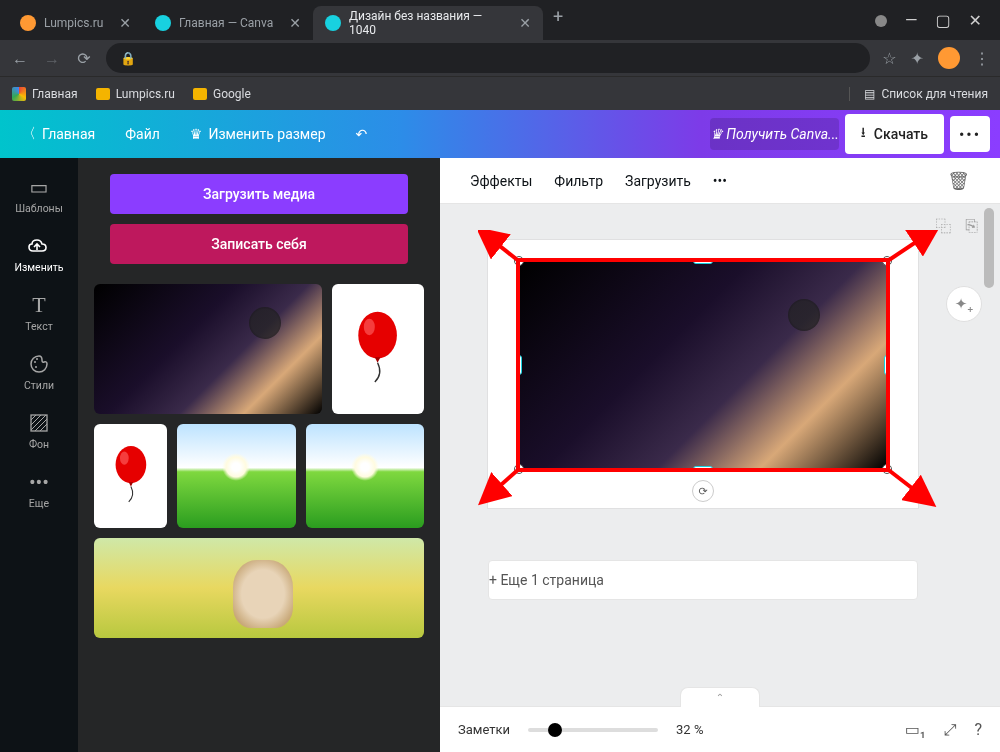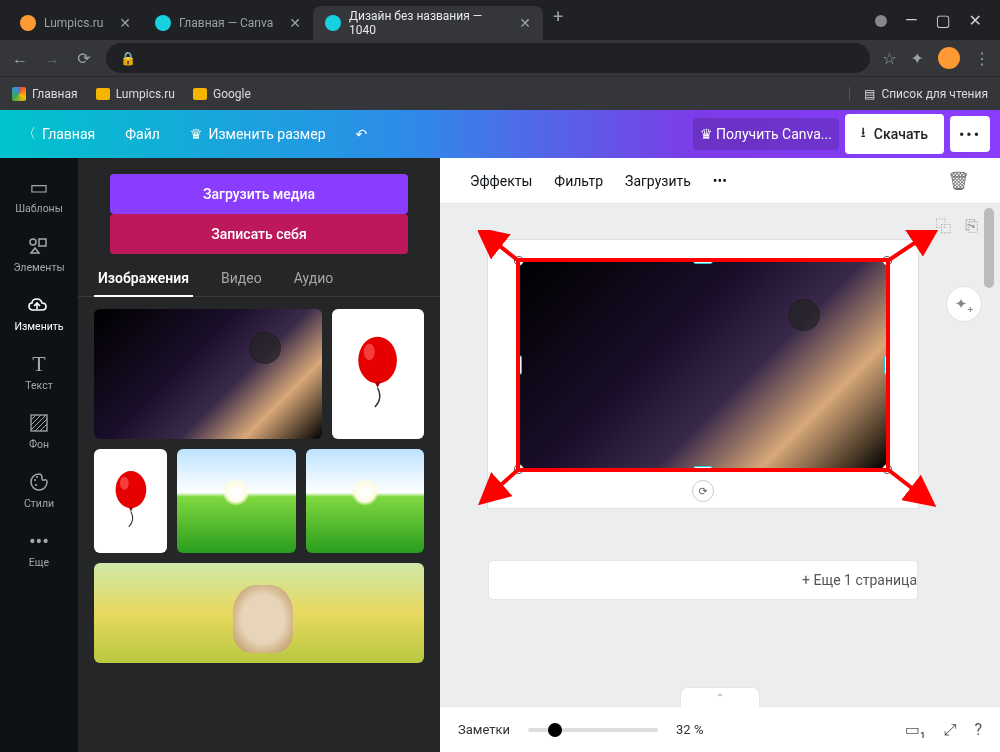--- a/index.html
+++ b/index.html
@@ -25,37 +25,37 @@
 .bmbar { height:34px; background:#35363a; border-top:1px solid #2a2a2a; display:flex; align-items:center; padding:0 12px; gap:18px; color:#dadce0; font-size:12px; }
 .bm-item { display:flex; align-items:center; gap:6px; }
 .bm-fold { width:14px; height:12px; background:#f4b400; border-radius:2px; }
 .bm-sep { flex:1; }
 .rlist { display:flex; align-items:center; gap:6px; color:#dadce0; font-size:12px; border-left:1px solid #555; padding-left:14px; }
 
 
 .canva-top { height:48px; background:linear-gradient(90deg,#00c4cc 0%,#2c8de8 40%,#7d3be8 70%,#8b3dff 100%); display:flex; align-items:center; padding:0 10px; gap:6px; color:#fff; font-size:14px; }
 .ct-btn { padding:8px 12px; border-radius:4px; display:flex; align-items:center; gap:6px; }
 .ct-sep { flex:1; }
-.ct-pill { background:rgba(0,0,0,.15); border-radius:4px; padding:8px 7px; }
+.ct-pill { background:rgba(0,0,0,.15); border-radius:4px; padding:8px 0;font-style:italic; }
 .ct-share { background:rgba(255,255,255,.18); border-radius:4px; padding:8px 18px; }
 .ct-dl { background:#fff; color:#222; border-radius:4px; padding:8px 16px; display:flex; align-items:center; gap:8px; font-weight:500; }
 .ct-more { background:#fff; color:#222; border-radius:4px; width:40px; height:36px; display:flex; align-items:center; justify-content:center; font-size:16px; letter-spacing:2px; }
 
 
 .main { display:flex; height:594px; }
 
 
 .rail { width:78px; background:#0d1216; display:flex; flex-direction:column; align-items:center; padding-top:8px; }
 .rail-item { width:100%; padding:10px 0; display:flex; flex-direction:column; align-items:center; gap:4px; color:#a6a6a6; font-size:10.5px; text-align:center; }
 .rail-item.active { color:#fff; }
 .rail-ico { font-size:20px; height:22px; display:flex; align-items:center; justify-content:center; }
 
 
 .panel { width:362px; background:#252627; display:flex; flex-direction:column; position:relative; }
-.panel-btns { padding:16px 32px 8px; display:flex; flex-direction:column; }
+.panel-btns { padding:16px 32px 8px; display:flex; flex-direction:column; gap:10px; }
 .pbtn { height:40px; border-radius:4px; display:flex; align-items:center; justify-content:center; color:#fff; font-size:14px; font-weight:500; }
 .pbtn.primary { background:#8b3dff; }
 .pbtn.secondary { background:#be185d; }
 .ptabs { display:flex; padding:8px 16px 0; gap:24px; border-bottom:1px solid #3a3b3c; }
 .ptab { padding:0 4px 10px; color:#a6a6a6; font-size:14px; position:relative; }
 .ptab.active { color:#fff; font-weight:600; }
 .ptab.active::after { content:""; position:absolute; left:0; right:0; bottom:-1px; height:2px; background:#fff; }
 .pgrid { padding:12px 16px; display:flex; flex-direction:column; gap:10px; overflow:hidden; flex:1; }
 .prow { display:flex; gap:10px; }
 .thumb { border-radius:6px; overflow:hidden; }
@@ -72,21 +72,21 @@
 .stage { position:absolute; top:36px; left:48px; width:430px; height:268px; background:#fff; box-shadow:0 0 0 1px rgba(0,0,0,.05); }
 .sel-frame { position:absolute; top:56px; left:78px; width:370px; height:210px; }
 .sel-img { width:100%; height:100%; border:2px solid #18d1e0; position:relative; }
 .sel-handle { position:absolute; background:#fff; border:1px solid #555; }
 .sh-c { width:10px; height:10px; border-radius:50%; }
 .sh-e { background:#fff; border:1px solid #18d1e0; }
 .rotate-ico { position:absolute; left:50%; bottom:-34px; transform:translateX(-50%); width:22px; height:22px; background:#fff; border:1px solid #ccc; border-radius:50%; font-size:11px; display:flex; align-items:center; justify-content:center; color:#555; }
 
 .ai-btn { position:absolute; top:82px; right:18px; width:36px; height:36px; background:#fff; border:1px solid #e0e0e0; border-radius:50%; display:flex; align-items:center; justify-content:center; font-size:15px; color:#888; }
 
-.addpage { position:absolute; top:356px; left:48px; width:430px; height:40px; background:#fff; border:1px solid #e5e5e5; border-radius:4px; display:flex; align-items:center; justify-content:flex-end; color:#555; font-size:14px; }
+.addpage { position:absolute; top:356px; left:48px; width:430px; height:40px; background:#fff; border:1px solid #e5e5e5; border-radius:4px; display:flex; align-items:center; justify-content:flex-start; color:#555; font-size:14px; }
 
 .vscroll { position:absolute; right:4px; top:0; bottom:0; width:12px; display:flex; align-items:flex-start; padding-top:4px; }
 .vthumb { width:10px; height:80px; background:#bbb; border-radius:5px; margin-top:0; }
 
 
 .cbottom { height:46px; border-top:1px solid #e5e5e5; background:#fff; display:flex; align-items:center; padding:0 18px; gap:18px; color:#333; font-size:13px; position:relative; }
 .pager-tab { position:absolute; top:-20px; left:50%; transform:translateX(-50%); width:80px; height:20px; background:#fff; border:1px solid #e5e5e5; border-bottom:none; border-radius:8px 8px 0 0; display:flex; align-items:center; justify-content:center; color:#999; font-size:10px; }
 .zoom-track { width:130px; height:4px; background:#ddd; border-radius:2px; position:relative; }
 .zoom-knob { position:absolute; left:20px; top:-5px; width:14px; height:14px; background:#000; border-radius:50%; }
 .cb-sep { flex:1; }
@@ -191,85 +191,70 @@
   <div class="ct-more">•••</div>
 </div>
 
 <div class="main">
 
   <div class="rail">
     <div class="rail-item">
         <span class="rail-ico">▭</span>
         <span>Шаблоны</span>
       </div>
-    <div class="rail-item">
-        <span class="rail-ico">
-          <svg width="22" height="18" viewBox="0 0 22 18">
-            <circle cx="5" cy="5" r="3" fill="none" stroke="#a6a6a6" stroke-width="1.5"></circle>
-            <rect x="11" y="2" width="7" height="7" fill="none" stroke="#a6a6a6" stroke-width="1.5"></rect>
-            <path d="M3 16 L7 11 L11 16 Z" fill="none" stroke="#a6a6a6" stroke-width="1.5"></path>
-          </svg>
-        </span>
-        <span>Элементы</span>
-      </div>
     <div class="rail-item active">
         <span class="rail-ico">
           <svg width="24" height="18" viewBox="0 0 24 18">
             <path d="M6 14 Q2 14 2 10 Q2 7 5 7 Q5 3 10 3 Q14 3 15 7 Q19 7 19 10.5 Q19 14 15 14 Z M10 13 L10 7 M7 10 L10 7 L13 10" fill="none" stroke="#fff" stroke-width="1.6"></path>
           </svg>
         </span>
         <span>Изменить</span>
       </div>
     <div class="rail-item">
         <span class="rail-ico" style="font-family:serif;font-size:22px">T</span>
         <span>Текст</span>
+      </div>
+    <div class="rail-item">
+        <span class="rail-ico">
+          <svg width="20" height="20" viewBox="0 0 20 20">
+            <path d="M10 2 A8 8 0 1 0 18 10 Q18 7 15 8 Q13 9 13 6 Q13 2 10 2" fill="none" stroke="#a6a6a6" stroke-width="1.5"></path>
+            <circle cx="6" cy="8" r="1" fill="#a6a6a6"></circle>
+            <circle cx="8" cy="5" r="1" fill="#a6a6a6"></circle>
+            <circle cx="7" cy="13" r="1" fill="#a6a6a6"></circle>
+          </svg>
+        </span>
+        <span>Стили</span>
       </div>
     <div class="rail-item">
         <span class="rail-ico">
           <svg width="20" height="20" viewBox="0 0 20 20">
             <rect x="2" y="2" width="16" height="16" fill="none" stroke="#a6a6a6" stroke-width="1.3"></rect>
             <line x1="2" y1="7" x2="7" y2="2" stroke="#a6a6a6"></line>
             <line x1="2" y1="12" x2="12" y2="2" stroke="#a6a6a6"></line>
             <line x1="2" y1="17" x2="17" y2="2" stroke="#a6a6a6"></line>
             <line x1="6" y1="18" x2="18" y2="6" stroke="#a6a6a6"></line>
             <line x1="11" y1="18" x2="18" y2="11" stroke="#a6a6a6"></line>
           </svg>
         </span>
         <span>Фон</span>
       </div>
     <div class="rail-item">
-        <span class="rail-ico">
-          <svg width="20" height="20" viewBox="0 0 20 20">
-            <path d="M10 2 A8 8 0 1 0 18 10 Q18 7 15 8 Q13 9 13 6 Q13 2 10 2" fill="none" stroke="#a6a6a6" stroke-width="1.5"></path>
-            <circle cx="6" cy="8" r="1" fill="#a6a6a6"></circle>
-            <circle cx="8" cy="5" r="1" fill="#a6a6a6"></circle>
-            <circle cx="7" cy="13" r="1" fill="#a6a6a6"></circle>
-          </svg>
-        </span>
-        <span>Стили</span>
-      </div>
-    <div class="rail-item">
         <span class="rail-ico">•••</span>
         <span>Еще</span>
       </div>
   </div>
 
   <div class="panel">
     <div class="panel-btns">
       <div class="pbtn primary">
           <span>Загрузить медиа</span>
         </div>
       <div class="pbtn secondary">
           <span>Записать себя</span>
         </div>
-    </div>
-    <div class="ptabs">
-      <div class="ptab active"><span>Изображения</span></div>
-      <div class="ptab"><span>Видео</span></div>
-      <div class="ptab"><span>Аудио</span></div>
     </div>
     <div class="pgrid">
       <div class="prow">
         <div class="thumb space" style="width:228px;height:130px"></div>
         <div class="thumb balloon" style="width:92px;height:130px">
           <svg viewBox="0 0 40 60">
               <ellipse cx="20" cy="20" rx="14" ry="17" fill="#e60000"></ellipse>
               <ellipse cx="14" cy="14" rx="4" ry="6" fill="#ff6666" opacity=".6"></ellipse>
               <path d="M18 36 L22 36 L20 40 Z" fill="#a00000"></path>
               <path d="M20 40 Q24 48 18 54" stroke="#333" fill="none"></path>

